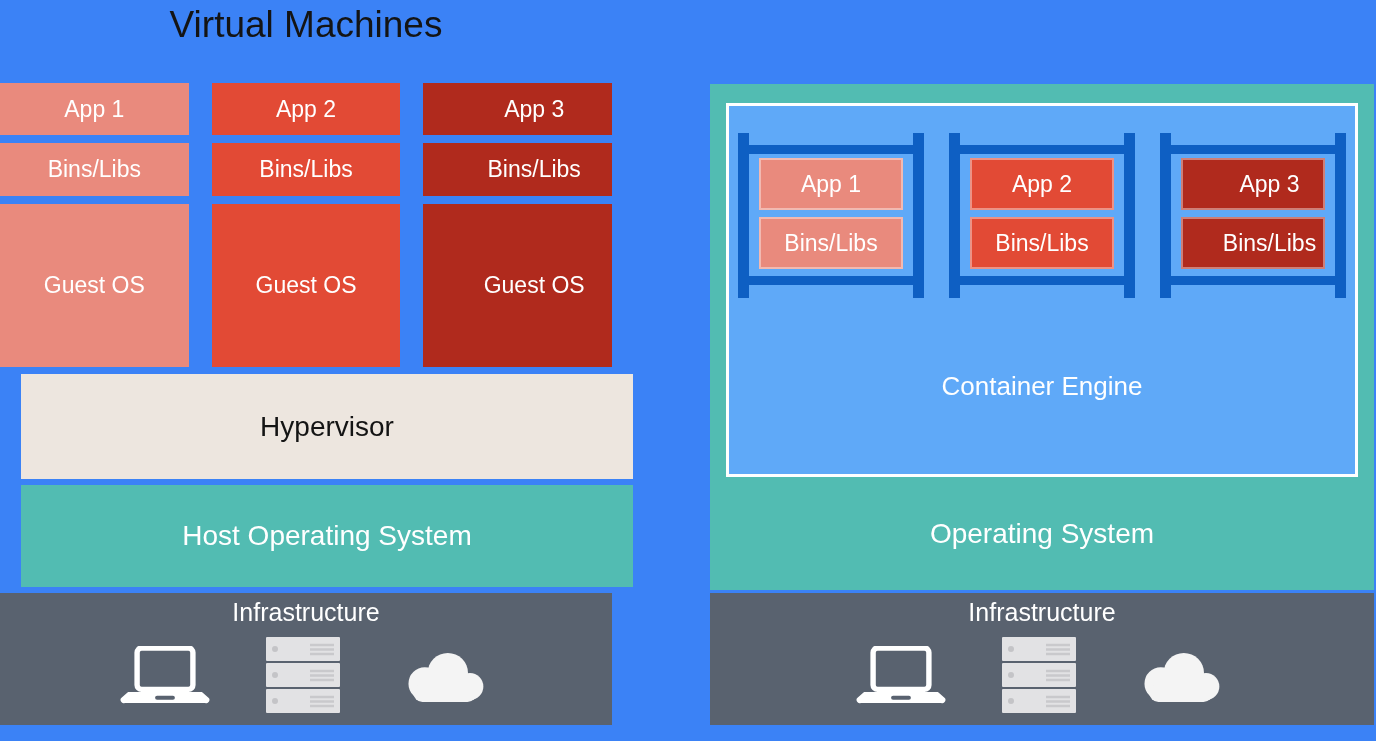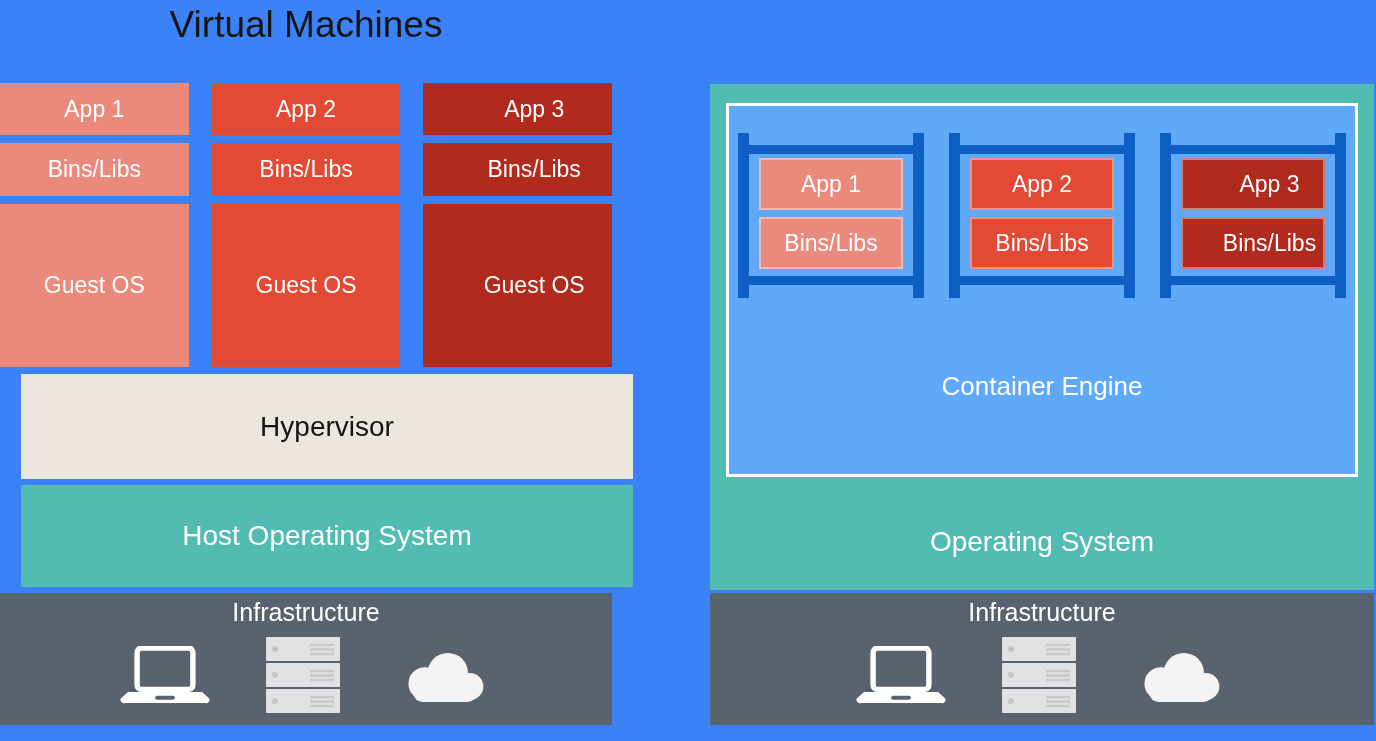--- a/index.html
+++ b/index.html
@@ -48,21 +48,21 @@
   .bar-bottom{top:143px;}
   .rack-box{position:absolute;left:21px;right:21px;height:52px;box-sizing:border-box;
     border:2px solid rgba(255,255,255,0.40);
     display:flex;align-items:center;justify-content:center;color:#ffffff;font-size:23px;}
   .rack-app{top:25px;}
   .rack-bins{top:84px;}
 
   .engine-label{position:absolute;left:0;right:0;top:192px;bottom:0;
     display:flex;align-items:center;justify-content:center;color:#ffffff;font-size:26px;}
   .os-label{position:absolute;left:0;right:0;top:393px;height:113px;
-    display:flex;align-items:center;justify-content:center;color:#ffffff;font-size:28px;margin-top:8px;}
+    display:flex;align-items:center;justify-content:center;color:#ffffff;font-size:28px;}
 
   .icon{display:block;}
 </style>
 </head>
 <body>
 
 <div class="canvas">
 
   <section class="panel panel-left">
     <div class="diagram-title">Virtual Machines</div>

